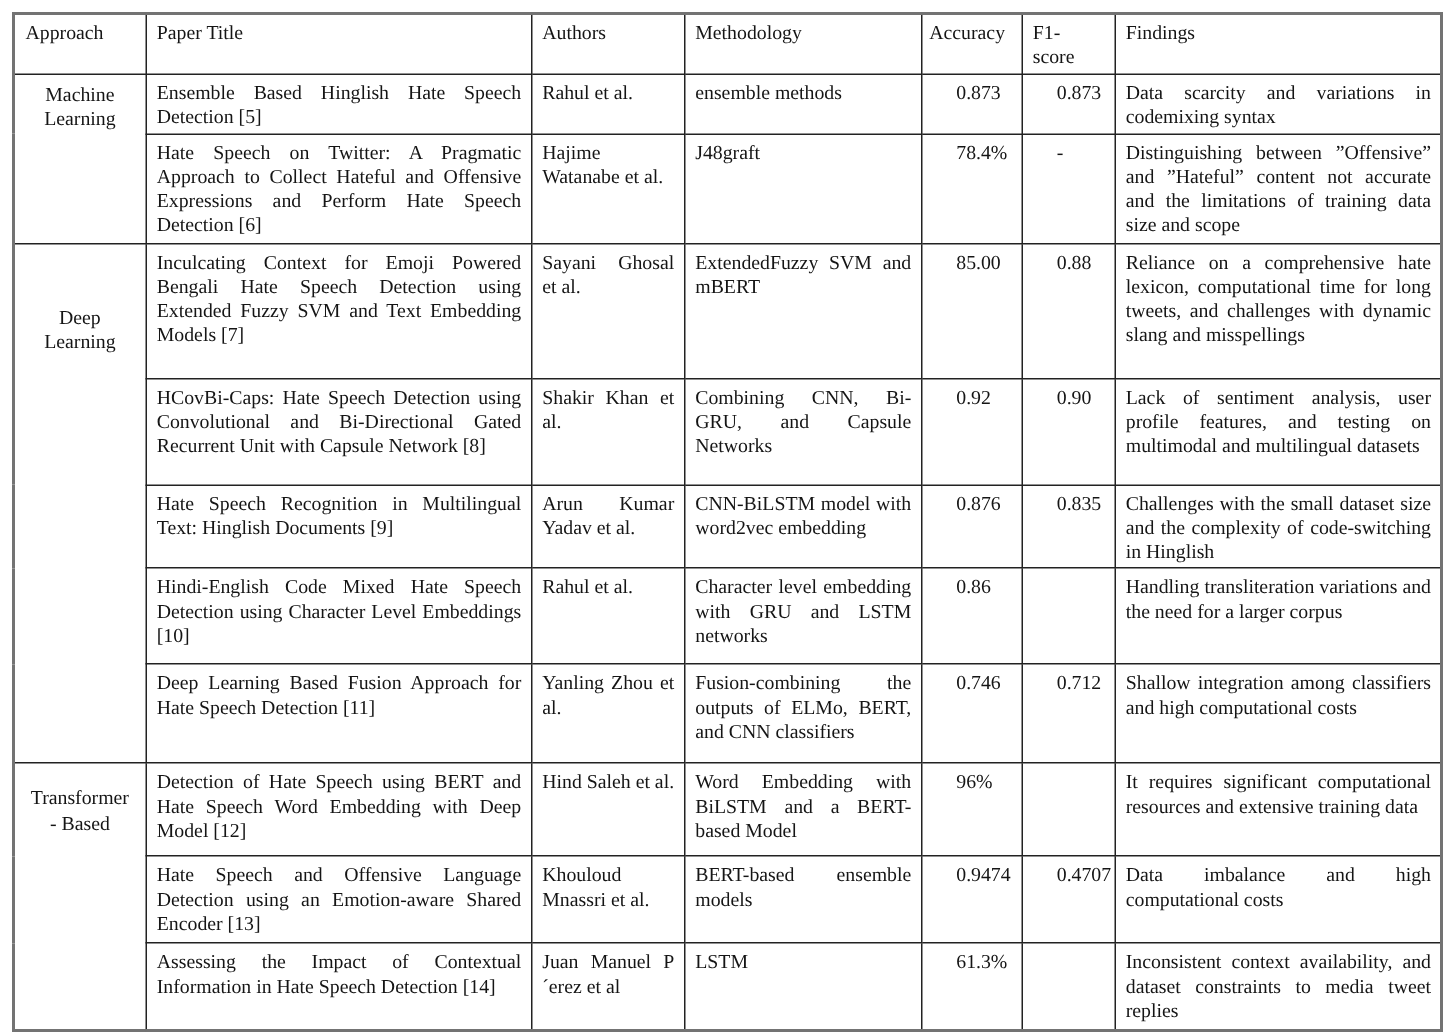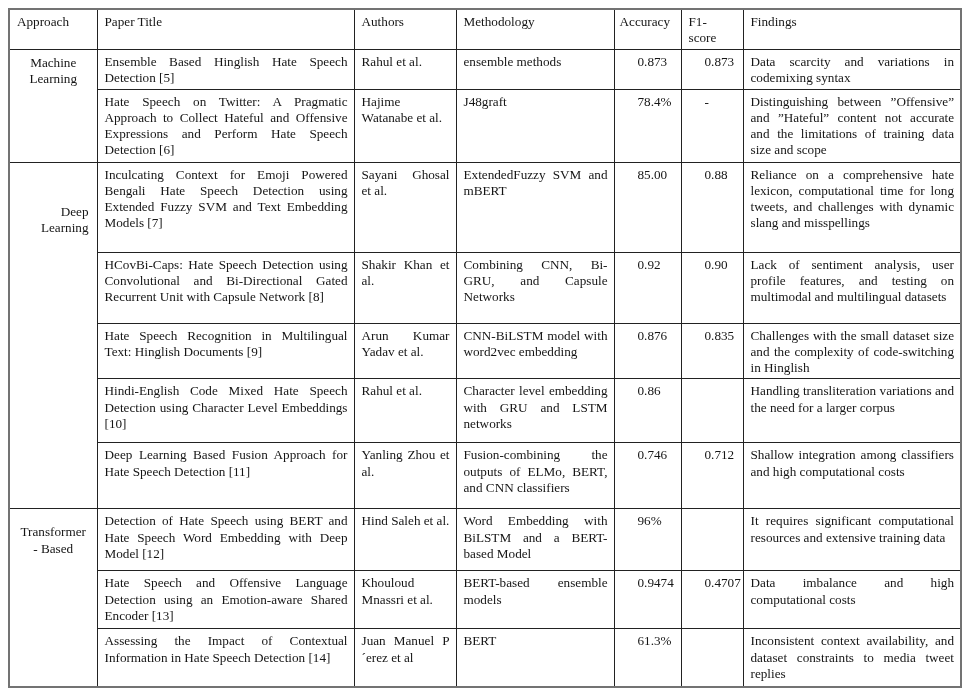--- a/index.html
+++ b/index.html
@@ -45,21 +45,21 @@
     hyphens: auto;
     -webkit-hyphens: auto;
   }
   td.c-approach {
     text-align: center;
     padding-left: 8px;
     padding-right: 8px;
     hyphens: none;
   }
   td.c-approach.ap-ml { padding-top: 5px; }
-  td.c-approach.ap-dl { padding-top: 41px; text-align: right; }
+  td.c-approach.ap-dl { padding-top: 41px; }
   td.c-approach.ap-tb { padding-top: 15px; }
   td.c-accuracy, td.c-f1 { padding-left: 23px; }
 </style>
 </head>
 <body>
 
 <div class="page">
   <table class="review-table">
     <colgroup>
       <col style="width:88px">
@@ -153,20 +153,20 @@
           <td class="c-title">Hate Speech and Offensive Language Detection using an Emotion-aware Shared Encoder [13]</td>
           <td class="c-authors">Khouloud Mnassri et al.</td>
           <td class="c-methodology">BERT-based ensemble models</td>
           <td class="c-accuracy">0.9474</td>
           <td class="c-f1">0.4707</td>
           <td class="c-findings">Data imbalance and high computational costs</td>
         </tr>
         <tr style="height: 58px;">
           <td class="c-title">Assessing the Impact of Contextual Information in Hate Speech Detection [14]</td>
           <td class="c-authors">Juan Manuel P ´erez et al</td>
-          <td class="c-methodology">BERT</td>
+          <td class="c-methodology">LSTM</td>
           <td class="c-accuracy">61.3%</td>
           <td class="c-f1"></td>
           <td class="c-findings">Inconsistent context availability, and dataset constraints to media tweet replies</td>
         </tr>
       </tbody>
   </table>
 </div>
 
 </body></html>

